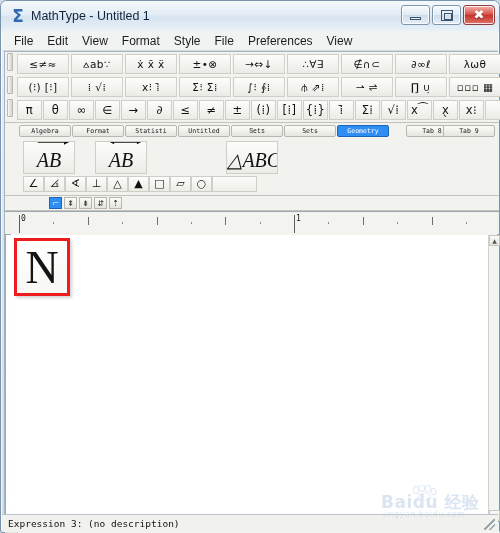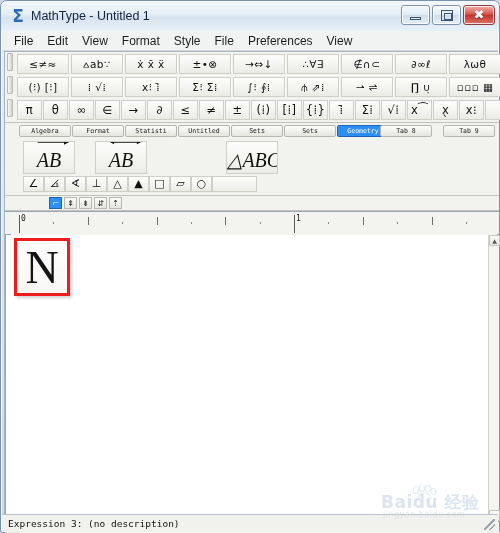--- a/index.html
+++ b/index.html
@@ -348,21 +348,21 @@
     </div>
 
     <div id="tabstrip">
         <div class="tab" style="left: 14px; width: 52px;">Algebra</div>
         <div class="tab" style="left: 67px; width: 52px;">Format</div>
         <div class="tab" style="left: 120px; width: 52px;">Statisti</div>
         <div class="tab" style="left: 173px; width: 52px;">Untitled</div>
         <div class="tab" style="left: 226px; width: 52px; font-family: Liberation Mono, monospace;">Sets</div>
         <div class="tab" style="left: 279px; width: 52px;">Sets</div>
         <div class="tab sel" style="left: 332px; width: 52px;">Geometry</div>
-        <div class="tab" style="left: 375px; width: 52px;">Tab 8</div>
+        <div class="tab" style="left: 401px; width: 52px;">Tab 8</div>
         <div class="tab" style="left: 438px; width: 52px;">Tab 9</div>
       </div>
 
     <div id="tabpanel">
         <div class="gbtn big" style="left: 18px; width: 52px;"><span class="ovr"><span>AB</span><svg class="bar" viewBox="0 0 40 8" preserveAspectRatio="none">
               <line x1="2" y1="5" x2="37" y2="5" stroke="#111" stroke-width="1"></line>
               <path d="M37 5 L32 2.4 L32 7.6 Z" fill="#111"></path>
             </svg></span></div>
         <div class="gbtn big" style="left: 90px; width: 52px;"><span class="ovr"><span>AB</span><svg class="bar" viewBox="0 0 40 8" preserveAspectRatio="none">
               <line x1="3" y1="5" x2="37" y2="5" stroke="#111" stroke-width="1"></line>

